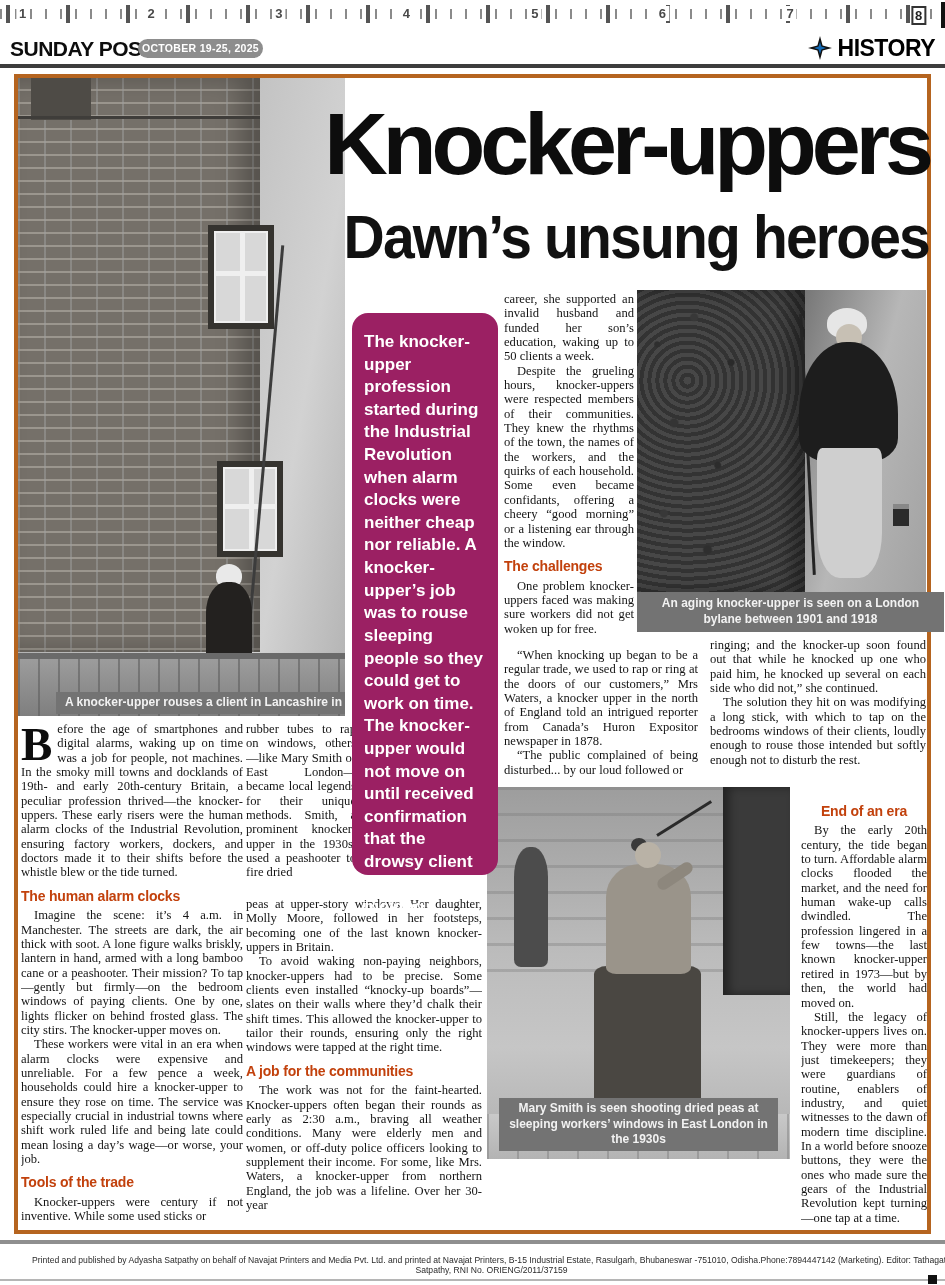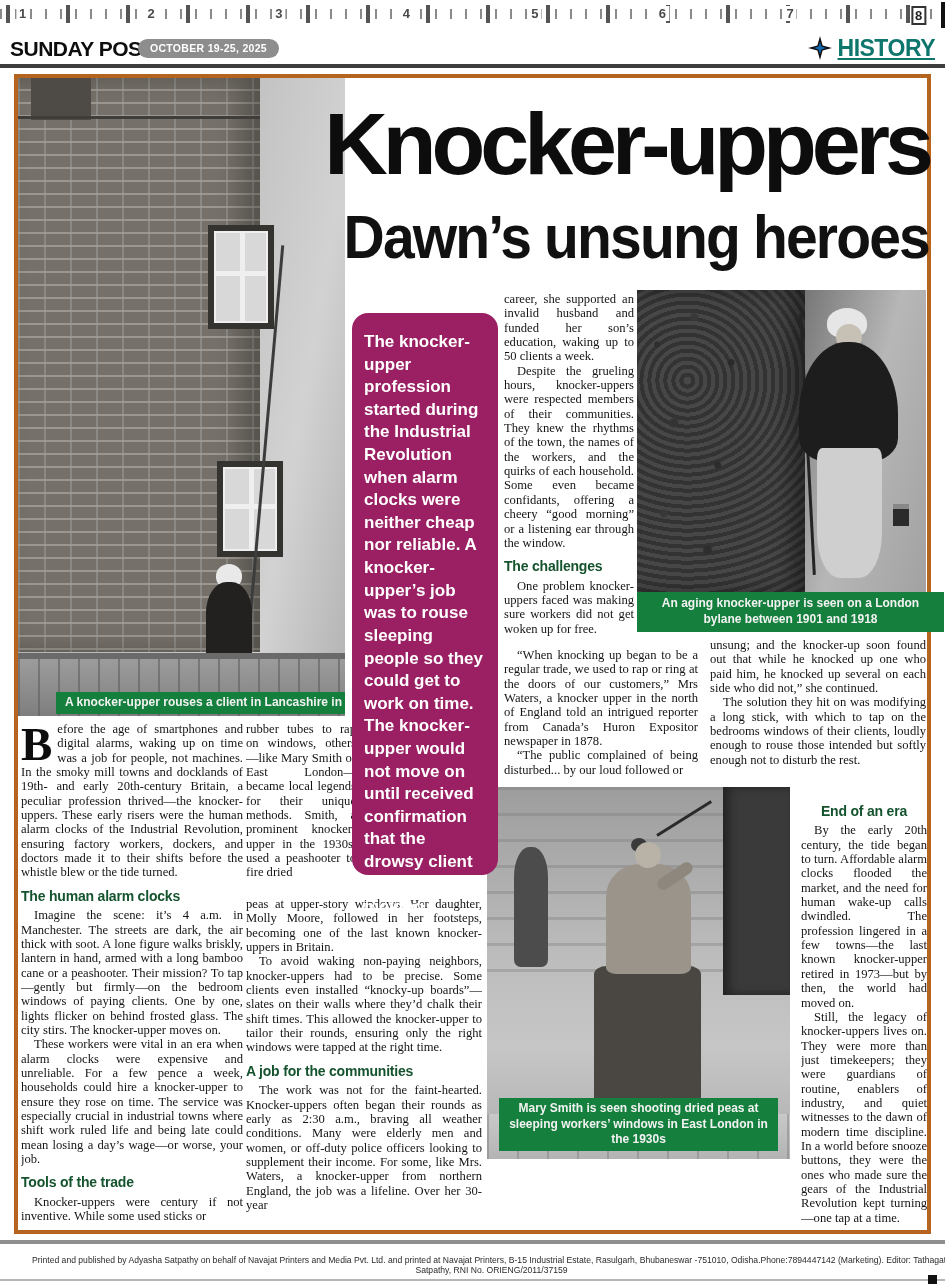--- a/index.html
+++ b/index.html
@@ -15,31 +15,31 @@
   .rn{position:absolute;top:6px;transform:translateX(-50%);background:#fff;
       font:700 13px "Liberation Sans",sans-serif;color:#4a4a4a;padding:0 3px;}
   .rn.boxed{border:2px solid #333;padding:0 2px;color:#222;}
   #ruler-endmark{position:absolute;right:0;top:2px;width:4px;height:26px;background:#111;}
 
   
   #masthead{position:absolute;left:0;top:36px;width:945px;height:28px;}
   #paper-title{position:absolute;left:10px;top:2px;font:900 21px/1 "Liberation Sans",sans-serif;
       color:#0d0d0d;letter-spacing:-.5px;}
   #date-badge{position:absolute;left:138px;top:3px;background:#8d8d8d;color:#fff;
-      font:700 10.5px/1 "Liberation Sans",sans-serif;padding:4px 12px;border-radius:10px;letter-spacing:.3px;}
+      font:700 10.5px/1 "Liberation Sans",sans-serif;padding:4px 4px;border-radius:10px;letter-spacing:.3px;}
   #section-box{position:absolute;right:10px;top:0;display:flex;align-items:center;gap:6px;}
-  #section-label{font:800 23px/1 "Liberation Sans",sans-serif;color:#0f766e;letter-spacing:-.5px;text-decoration:underline;}
+  #section-label{font:800 23px/1 "Liberation Sans",sans-serif;color:#000000;letter-spacing:-.5px;}
   #masthead-rule{position:absolute;left:0;top:64px;width:945px;height:4px;background:#3d3d3d;}
 
   
   #frame{position:absolute;left:14px;top:74px;width:909px;height:1152px;border:4px solid #b5641f;background:#fff;}
 
   
   .photo{position:absolute;overflow:hidden;background:#b5b5b5;}
-  .cap{position:absolute;background:#15803d;color:#f2f2f2;
+  .cap{position:absolute;background:#737373;color:#f2f2f2;
        font:700 12px/1.3 "Liberation Sans",sans-serif;text-align:center;padding:3px 9px;}
 
   
   #photo-left{left:18px;top:78px;width:327px;height:638px;
       background:linear-gradient(100deg,#a9a9a9 0%,#c3c3c3 55%,#d2d2d2 78%,#b2b2b2 100%);}
   #pl-wall{position:absolute;left:0;top:0;width:74%;height:90%;
       background:
         repeating-linear-gradient(90deg,rgba(160,160,160,.5) 0 2px,transparent 2px 26px),
         repeating-linear-gradient(180deg,#757069 0 11px,#9b968e 11px 13px);
       box-shadow:inset -18px 0 26px rgba(0,0,0,.28);}
@@ -120,21 +120,21 @@
 
   
   #pullquote{position:absolute;left:352px;top:313px;width:146px;height:562px;background:#9b2063;
       border-radius:16px;box-sizing:border-box;padding:18px 12px;
       font:700 17px/1.33 "Liberation Sans",sans-serif;color:#fff;z-index:4;}
 
   
   .body{position:absolute;font:12.6px/1.14 "Liberation Serif",serif;color:#141414;overflow:hidden;}
   .body p{margin:0;text-indent:13px;text-align:justify;}
   .body p.cont{text-indent:0;}
-  .body .sub{font:700 14px/1.1 "Liberation Sans",sans-serif;color:#14532d;margin:9px 0 4px;letter-spacing:-.2px;}
+  .body .sub{font:700 14px/1.1 "Liberation Sans",sans-serif;color:#c2410c;margin:9px 0 4px;letter-spacing:-.2px;}
   .sub.centered{text-align:center;}
   #col1{left:21px;top:722px;width:222px;height:504px;}
   #col2a{left:246px;top:722px;width:110px;height:174px;}
   #col2b{left:246px;top:897px;width:236px;height:330px;}
   #col3a{left:504px;top:292px;width:130px;height:352px;}
   #col3b{left:504px;top:648px;width:194px;height:136px;}
   #col4a{left:710px;top:638px;width:216px;height:150px;}
   #col4b{left:801px;top:795px;width:126px;height:432px;}
   .dropcap{float:left;font:700 47px/.8 "Liberation Serif",serif;margin:4px 5px 0 0;color:#0d0d0d;}
 
@@ -255,21 +255,21 @@
     <div class="sub">The challenges</div>
     <p>One problem knocker-uppers faced was making sure workers did not get woken up for free.</p>
   </div>
 
   <div id="col3b" class="body">
     <p>“When knocking up began to be a regular trade, we used to rap or ring at the doors of our customers,” Mrs Waters, a knocker upper in the north of England told an intrigued reporter from Canada’s Huron Expositor newspaper in 1878.</p>
     <p>“The public complained of being disturbed... by our loud followed or</p>
   </div>
 
   <div id="col4a" class="body">
-    <p class="cont">unsung; and the knocker-up soon found out that while he knocked up one who paid him, he knocked up several on each side who did not,” she continued.</p>
+    <p class="cont">ringing; and the knocker-up soon found out that while he knocked up one who paid him, he knocked up several on each side who did not,” she continued.</p>
     <p>The solution they hit on was modifying a long stick, with which to tap on the bedrooms windows of their clients, loudly enough to rouse those intended but softly enough not to disturb the rest.</p>
   </div>
 
   <div id="col4b" class="body">
     <div class="sub centered">End of an era</div>
     <p>By the early 20th century, the tide began to turn. Affordable alarm clocks flooded the market, and the need for human wake-up calls dwindled. The profession lingered in a few towns—the last known knocker-upper retired in 1973—but by then, the world had moved on.</p>
     <p>Still, the legacy of knocker-uppers lives on. They were more than just timekeepers; they were guardians of routine, enablers of industry, and quiet witnesses to the dawn of modern time discipline. In a world before snooze buttons, they were the ones who made sure the gears of the Industrial Revolution kept turning—one tap at a time.</p>
 
   </div>
 

